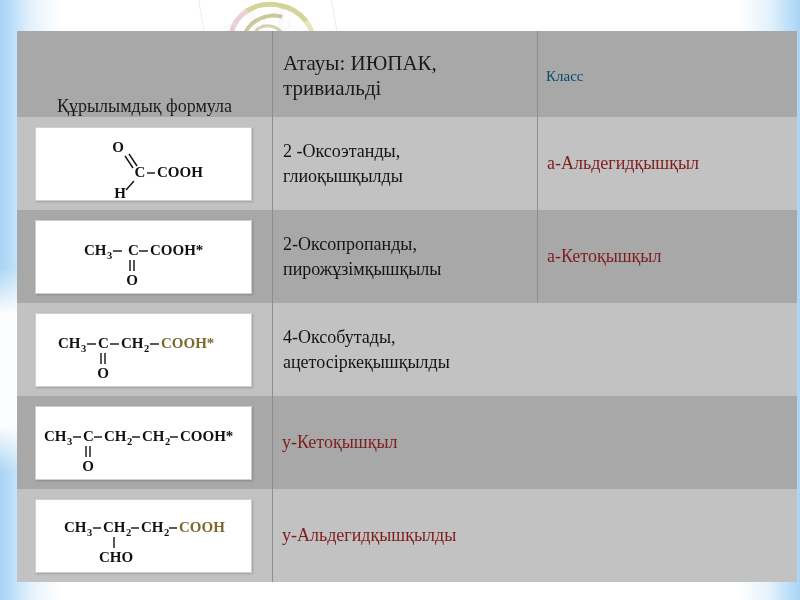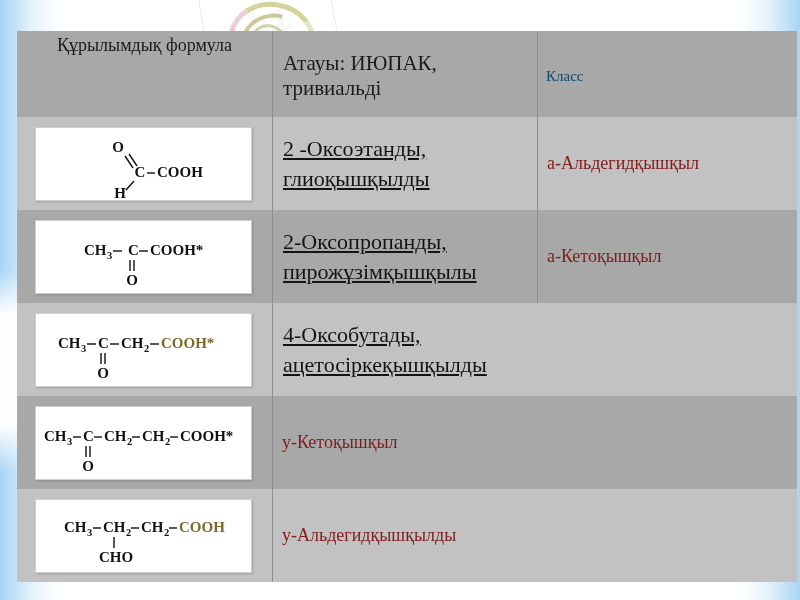--- a/index.html
+++ b/index.html
@@ -99,42 +99,41 @@
   .band-light { background: #c2c2c2; }
 
   .c-formula { width: 255px; flex: 0 0 255px; box-sizing: border-box; position: relative; }
   .c-name    { width: 265px; flex: 0 0 265px; box-sizing: border-box;
                border-left: 1px solid #8e8e8e; display: flex; align-items: center; }
   .c-class   { flex: 1 1 auto; box-sizing: border-box;
                border-left: 1px solid #8e8e8e; display: flex; align-items: center; }
 
   
   #header-row { height: 86px; }
-  #header-row .c-formula { display: flex; align-items: flex-start; justify-content: center; }
+  #header-row .c-formula { display: flex; align-items: flex-end; justify-content: center; }
   .hdr-formula {
     font-size: 18px; color: #1b1b1b;
     padding-top: 4px;
   }
   .hdr-name {
     font-size: 21px; color: #1b1b1b; padding-left: 10px; padding-top: 4px;
   }
   .hdr-class {
     font-size: 15px; color: #0c4a6e; padding-left: 8px; padding-top: 4px;
   }
 
   
   .data-row { height: 93px; }
 
   .name-cell {
-    font-size: 22px;
+    font-size: 18px;
     color: #141414;
     line-height: 1.35;
     padding-left: 10px;
     padding-right: 6px;
-    text-decoration: underline;
   }
   .name-cell .l2 { display: block; }
 
   .class-cell {
     font-size: 18px;
     color: #7f1d1d;
     padding-left: 9px;
     padding-right: 4px;
   }
 

